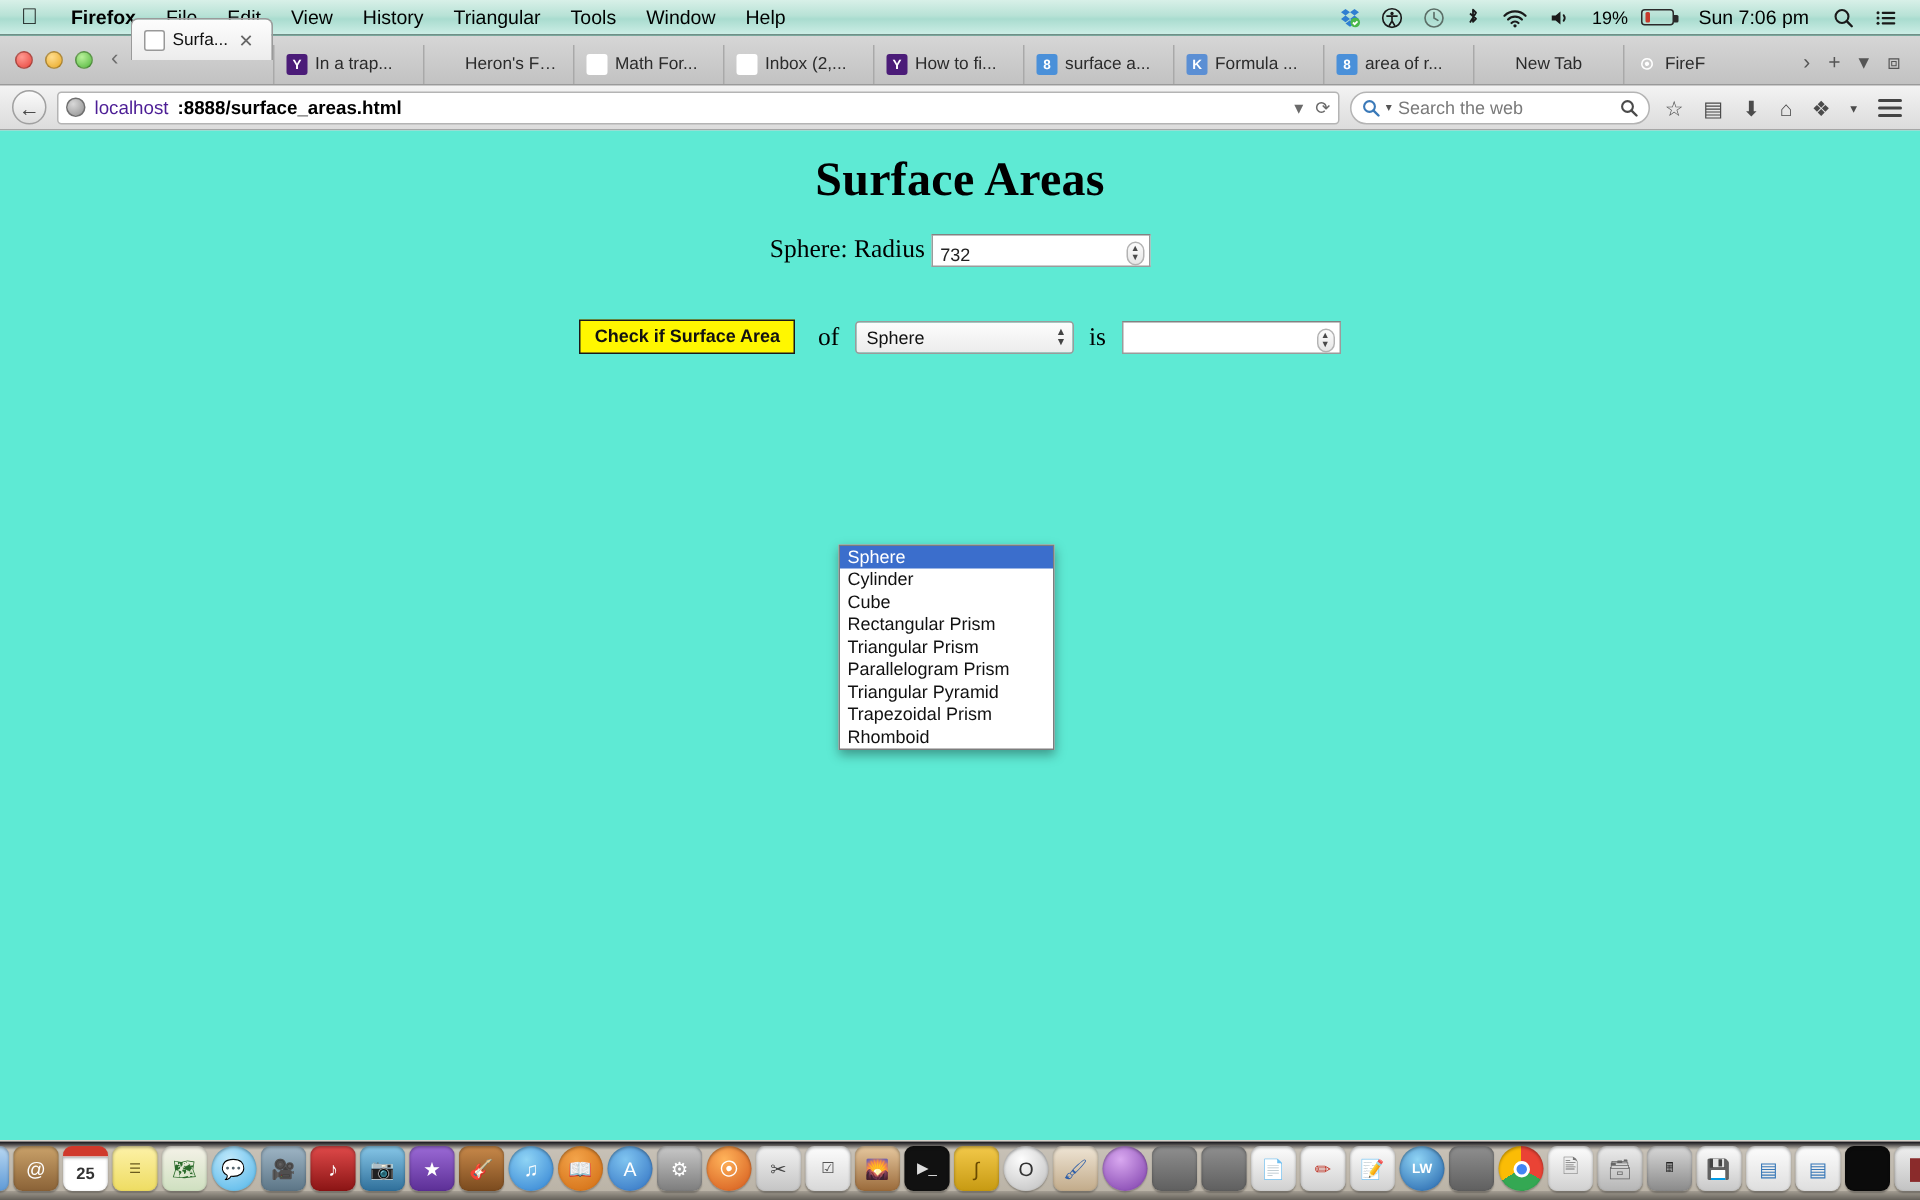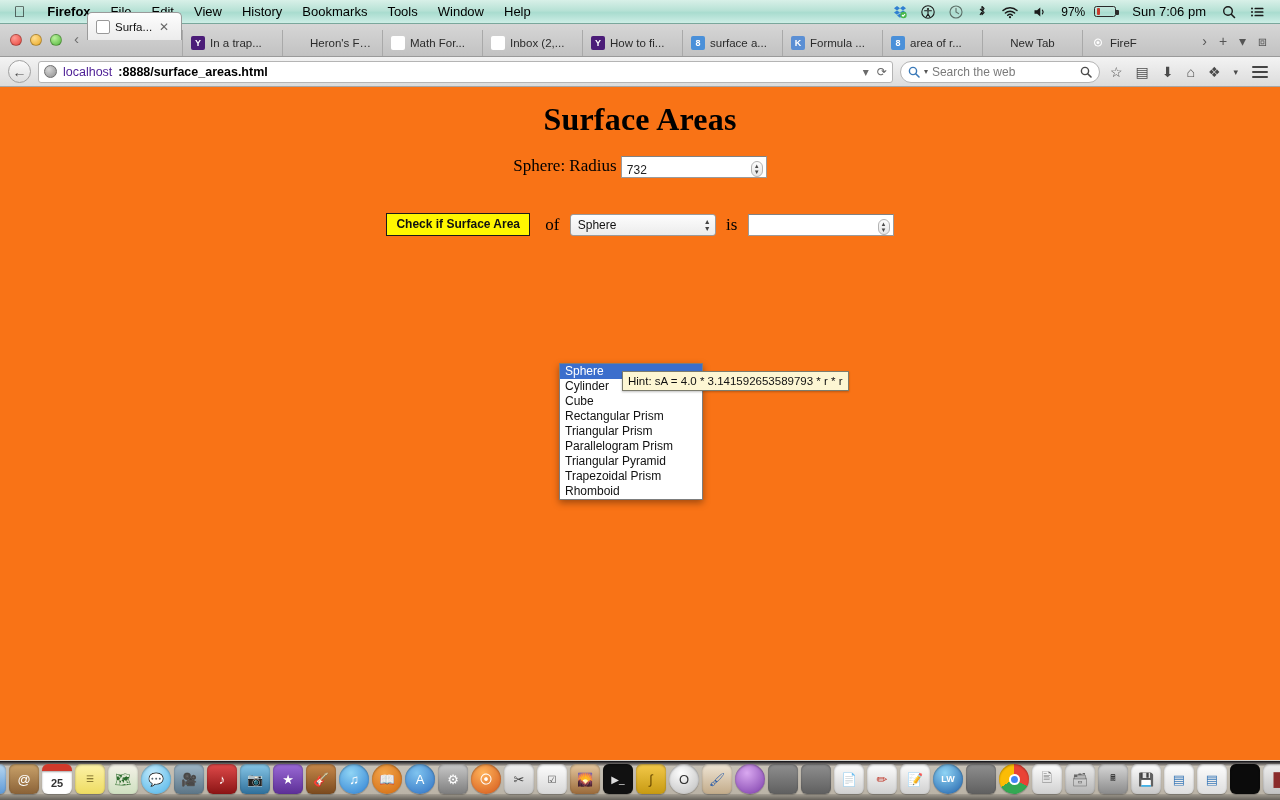--- a/index.html
+++ b/index.html
@@ -110,21 +110,21 @@
     width: 200px; height: 22px; background: #fff; border: 1px solid #b4b4b4; border-radius: 11px;
     display: flex; align-items: center; padding: 0 7px; gap: 4px; font-size: 12px; color:#7a7a7a;
   }
   .navicon { color:#4b4b4b; font-size: 14px; padding: 0 3px; display:flex; align-items:center;}
   .hamburger { display:flex; flex-direction:column; gap:3px; padding: 0 4px;}
   .hamburger span { display:block; width: 16px; height: 2px; background:#444; border-radius:1px;}
 
   
   #page {
     position: relative; height: calc(736px - 33px - 30px);
-    background: #f97316; overflow: hidden;
+    background: #5eead4; overflow: hidden;
   }
   #page h1 {
     font-family: "Liberation Serif", serif; font-weight: bold;
     font-size: 32px; text-align: center; color: #000; padding-top: 14px; letter-spacing: .2px;
   }
   #page h3 {
     font-family: "Liberation Serif", serif; font-weight: bold;
     font-size: 19px; text-align: center; color: #000; margin-top: 26px;
   }
   .row1 { margin-top: 18px; text-align: center; font-family: "Liberation Serif", serif; font-size: 17px; color:#000; }
@@ -207,21 +207,21 @@
 <div id="screen">
 
   <div id="menubar">
     <div class="mb-left">
       <span class="apple-logo"></span>
       <span class="mb-item bold">Firefox</span>
       <span class="mb-item">File</span>
       <span class="mb-item">Edit</span>
       <span class="mb-item">View</span>
       <span class="mb-item">History</span>
-      <span class="mb-item">Bookmarks</span>
+      <span class="mb-item">Triangular</span>
       <span class="mb-item">Tools</span>
       <span class="mb-item">Window</span>
       <span class="mb-item">Help</span>
     </div>
     <div class="mb-right">
       <span class="mb-icon">
         <svg width="14" height="14" viewBox="0 0 14 14">
             <path d="M4 1 1 3.2l3 2.2 3-2.2zM10 1 7 3.2l3 2.2 3-2.2zM1 7.6l3 2.2 3-2.2-3-2.2zM10 5.4l-3 2.2 3 2.2 3-2.2zM4 10.6l3 2.2 3-2.2-3-2.1z" fill="#2f7fd1"></path>
             <circle cx="10.5" cy="10" r="3.2" fill="#49b84b"></circle>
             <path d="M9 10l1.1 1.1L12 9.2" stroke="#fff" stroke-width="1.2" fill="none"></path>
@@ -252,21 +252,21 @@
             <path d="M6.7 10.3a3.3 3.3 0 0 1 4.6 0" stroke="#1a1a1a" stroke-width="1.5" fill="none" stroke-linecap="round"></path>
             <circle cx="9" cy="12.2" r="1.1" fill="#1a1a1a"></circle>
           </svg>
       </span>
       <span class="mb-icon">
         <svg width="15" height="14" viewBox="0 0 15 14">
             <path d="M1.5 5.3h2.6L7.3 2.6v8.8L4.1 8.7H1.5z" fill="#1a1a1a"></path>
             <path d="M9.4 5.1a3 3 0 0 1 0 3.8" stroke="#1a1a1a" stroke-width="1.2" fill="none" stroke-linecap="round"></path>
           </svg>
       </span>
-      <span class="mb-batt">97%</span>
+      <span class="mb-batt">19%</span>
       <span class="mb-icon">
         <span class="batt-shape">
             <span class="batt-fill"></span>
           </span>
       </span>
       <span class="mb-clock">Sun 7:06 pm</span>
       <span class="mb-icon">
         <svg width="14" height="14" viewBox="0 0 14 14">
             <circle cx="6" cy="6" r="4.3" fill="none" stroke="#1a1a1a" stroke-width="1.4"></circle>
             <path d="M9.3 9.3l3.2 3.2" stroke="#1a1a1a" stroke-width="1.6" stroke-linecap="round"></path>
@@ -427,21 +427,20 @@
         <div class="dd-item">Cylinder</div>
         <div class="dd-item">Cube</div>
         <div class="dd-item">Rectangular Prism</div>
         <div class="dd-item">Triangular Prism</div>
         <div class="dd-item">Parallelogram Prism</div>
         <div class="dd-item">Triangular Pyramid</div>
         <div class="dd-item">Trapezoidal Prism</div>
         <div class="dd-item">Rhomboid</div>
       </div>
 
-      <div class="tooltip">Hint: sA = 4.0 * 3.141592653589793 * r * r</div>
     </div>
   </div>
 
   <div id="dockbg"></div>
   <div id="dock">
 
     <span class="dock-icon" style="background:linear-gradient(to bottom,#b9d8f2,#5f9ad6)">✉</span>
     <span class="dock-icon" style="background:linear-gradient(to bottom,#caa26a,#8a6237)">@</span>
     <span class="dock-icon" style="background:#fff;color:#333;font-size:11px;font-weight:bold;border-top:7px solid #d0392b">25</span>
     <span class="dock-icon" style="background:linear-gradient(to bottom,#fdf2a8,#eedc62);color:#6a5b1e;font-size:9px">☰</span>

